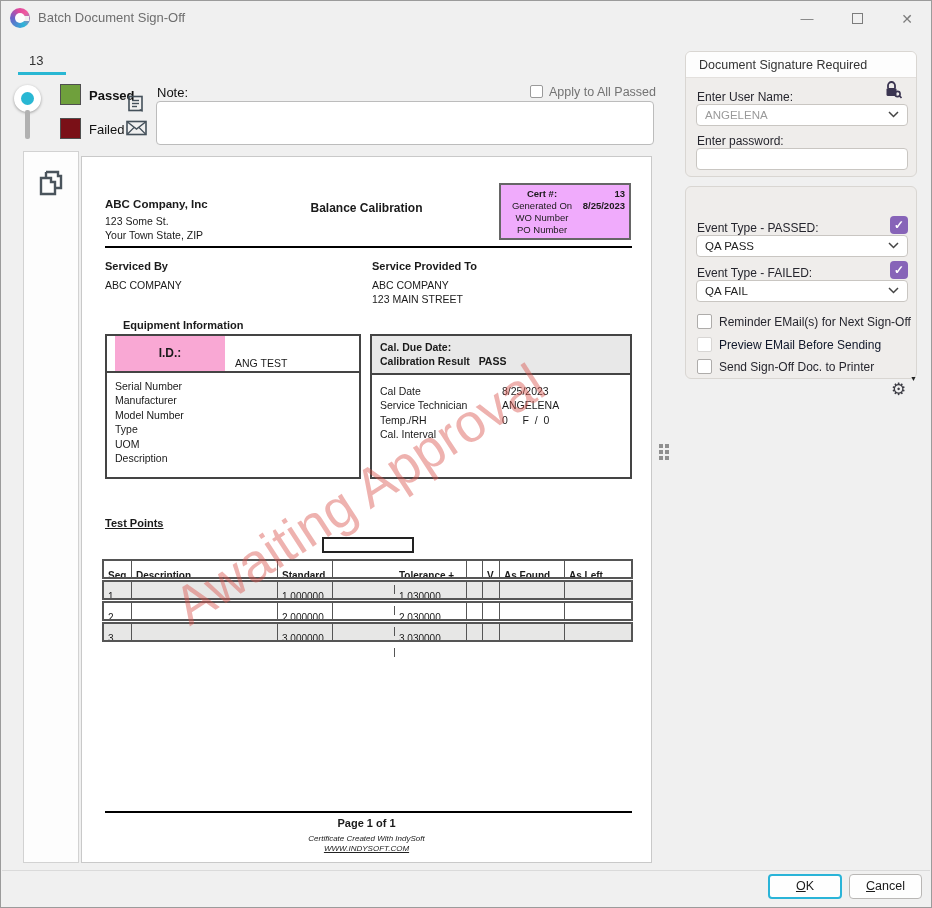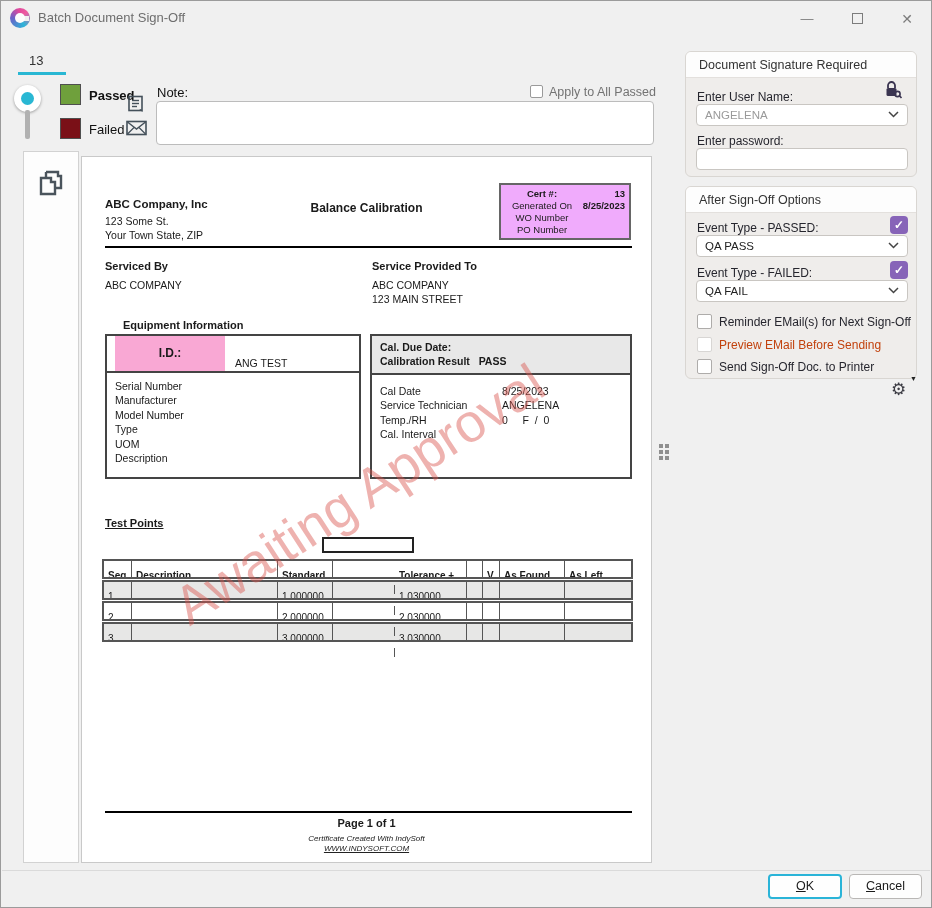--- a/index.html
+++ b/index.html
@@ -113,21 +113,21 @@
   .combo.dim { color:#9a9a9a; }
   .txt-input { position:absolute; left:10px; width:212px; height:22px; background:#fff; border:1px solid #c9c6c2; border-radius:4px;
                font-family:"Liberation Sans",sans-serif; font-size:11.5px; padding:0 8px; }
   .icon-lockkey { position:absolute; right:14px; top:28px; }
 
   .chk-on { position:absolute; left:204px; width:18px; height:18px; background:#8764b8; border-radius:4px;
             color:#fff; font-size:12px; text-align:center; line-height:18px; font-weight:bold; }
   .chk-off { position:absolute; left:11px; width:15px; height:15px; background:#fff; border:1px solid #aeacaa; border-radius:2px; }
   .chk-off.disabled { border-color:#d8d6d4; }
   .chk-label { position:absolute; left:33px; font-size:12px; color:#26262e; white-space:nowrap; }
-  .chk-label.disabled { color:#c2410c;text-align:center; }
+  .chk-label.disabled { color:#0f172a;text-align:center; }
 
   .gear-wrap { position:absolute; left:890px; top:376px; width:26px; height:24px; }
   .gear { font-size:17px; color:#3c3c44; position:absolute; left:0; top:2px; font-family:"DejaVu Sans",sans-serif; }
   .gear-arrow { position:absolute; right:0; top:-2px; font-size:7px; color:#222; }
 
   
   .bottom-line { position:absolute; left:1px; right:1px; top:869px; height:1px; background:#dadada; }
   .btn { position:absolute; top:873px; height:25px; background:#fefefe; border-radius:4px; font-size:12.5px; color:#1a1a1a;
          text-align:center; }
   .btn .cap { display:block; line-height:21px; }
@@ -357,21 +357,20 @@
           <svg width="11" height="7" viewBox="0 0 11 7">
             <polyline points="1,1 5.5,5.5 10,1" fill="none" stroke="#444" stroke-width="1.5"></polyline>
           </svg>
         </span>
     </div>
     <div class="fld-label" style="left:11px; top:82px;">Enter password:</div>
     <input class="txt-input" style="top: 96px;" type="password" value="">
   </div>
 
   <div class="group g2">
-    <div class="group-hdr">After Sign-Off Options</div>
 
     <div class="fld-label" style="left:11px; top:34px;">Event Type - PASSED:</div>
     <div class="chk-on" style="top:29px;"><span>✓</span></div>
     <div class="combo" style="top:48px;">
       <span>QA PASS</span>
       <span class="chev">
           <svg width="11" height="7" viewBox="0 0 11 7">
             <polyline points="1,1 5.5,5.5 10,1" fill="none" stroke="#444" stroke-width="1.5"></polyline>
           </svg>
         </span>

